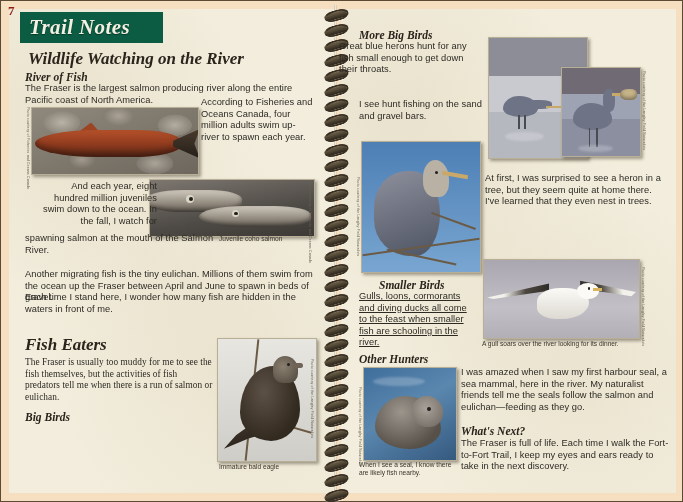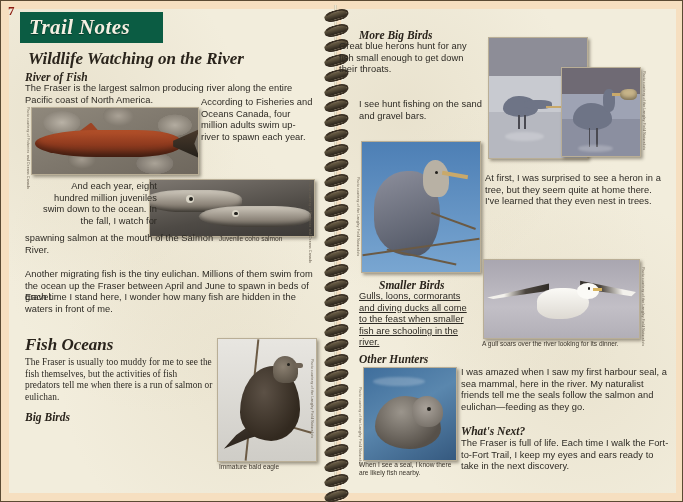--- a/index.html
+++ b/index.html
@@ -231,21 +231,21 @@
   <div class="txt body" style="left:36px;top:180px;width:120px;text-align:right;">And each year, eight hundred million juveniles swim down to the ocean. In the fall, I watch for</div>
 
   <div class="txt body" style="left:24px;top:232px;width:200px;">spawning salmon at the mouth of the Salmon River.</div>
 
   <div class="cap txt" style="left:218px;top:234px;width:95px;">Juvenile coho salmon</div>
 
   <div class="txt body" style="left:24px;top:252px;width:292px;margin-top:16px;">Another migrating fish is the tiny eulichan. Millions of them swim from the ocean up the Fraser between April and June to spawn in beds of gravel.</div>
 
   <div class="txt body" style="left:24px;top:291px;width:292px;">Each time I stand here, I wonder how many fish are hidden in the waters in front of me.</div>
 
-  <div class="txt scripthead h2" style="left:24px;top:334px;">Fish Oceans</div>
+  <div class="txt scripthead h2" style="left:24px;top:334px;">Fish Eaters</div>
 
   <div class="txt body" style="left:24px;top:356px;width:188px;font-family:Liberation Serif, serif;">The Fraser is usually too muddy for me to see the fish themselves, but the activities of fish predators tell me when there is a run of salmon or eulichan.</div>
 
   <div class="txt scripthead h3" style="left:24px;top:410px;">Big Birds</div>
 
 
   <div class="photo" style="left:216px;top:337px;width:98px;height:122px;">
     <i class="eaglebg"></i>
     <i class="branch" style="left:34%;top:0;width:2px;height:100%;transform:rotate(6deg);"></i>
     <i class="branch" style="left:60%;top:72%;width:36%;height:2px;transform:rotate(16deg);"></i>

